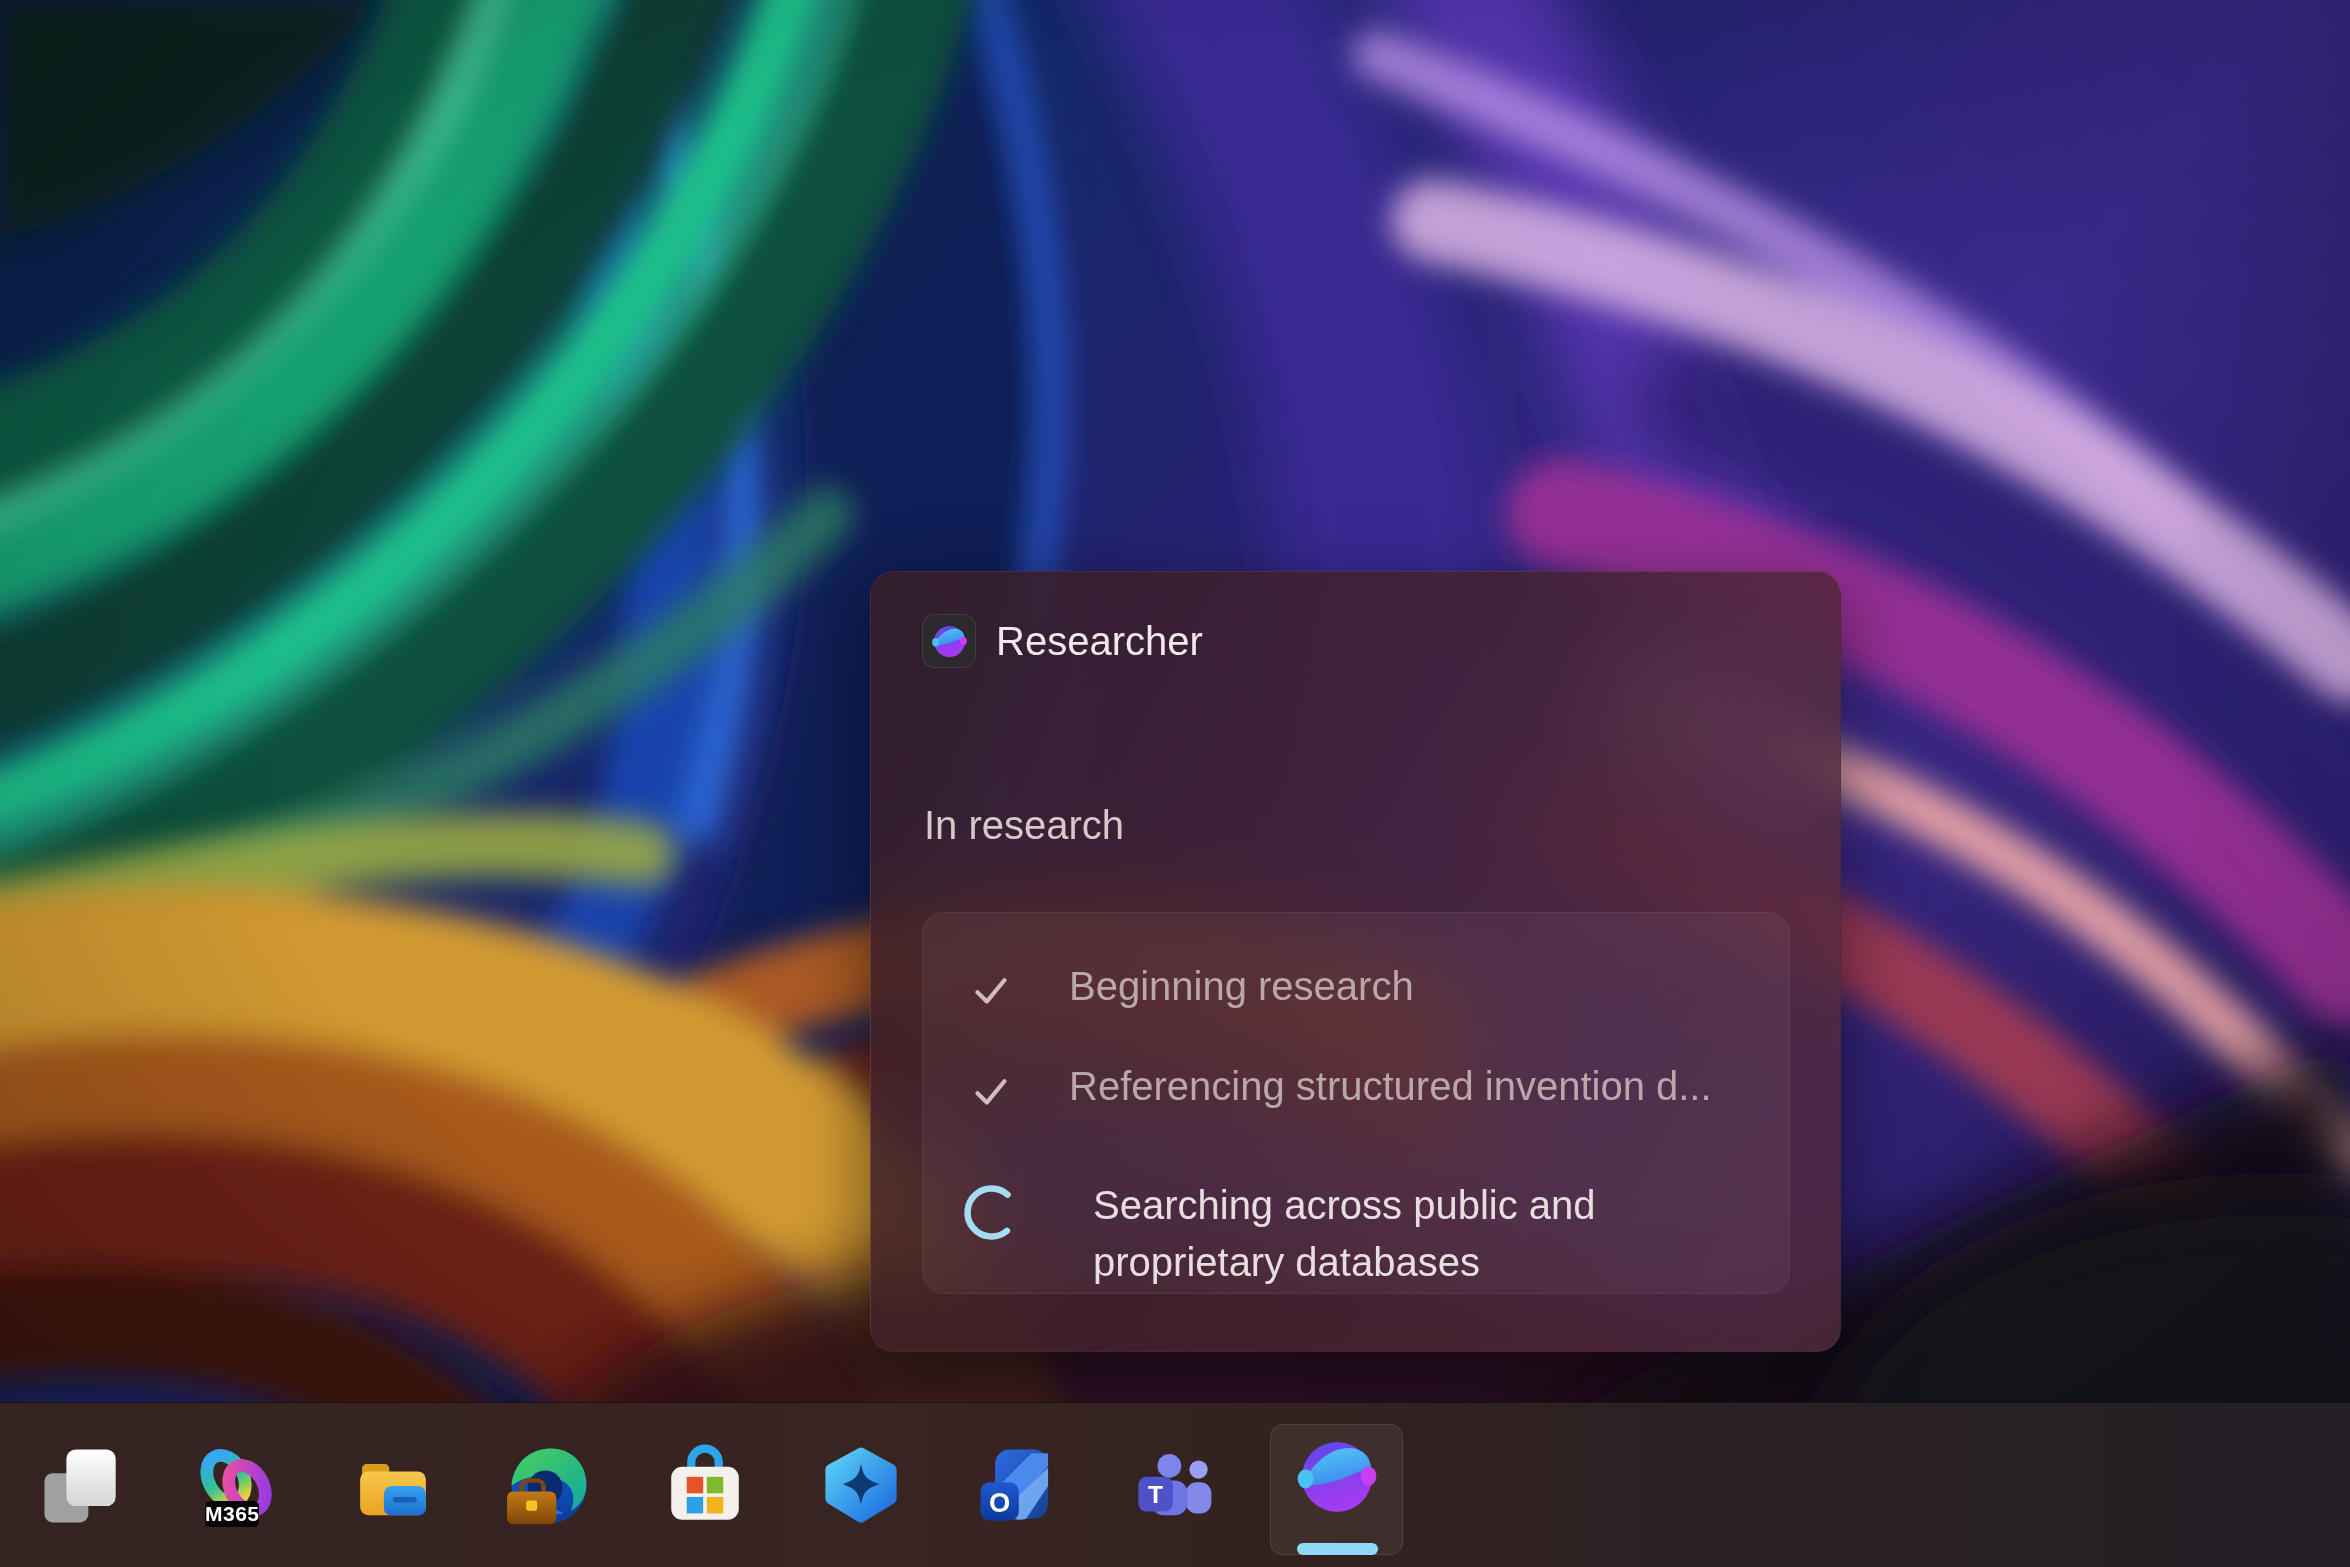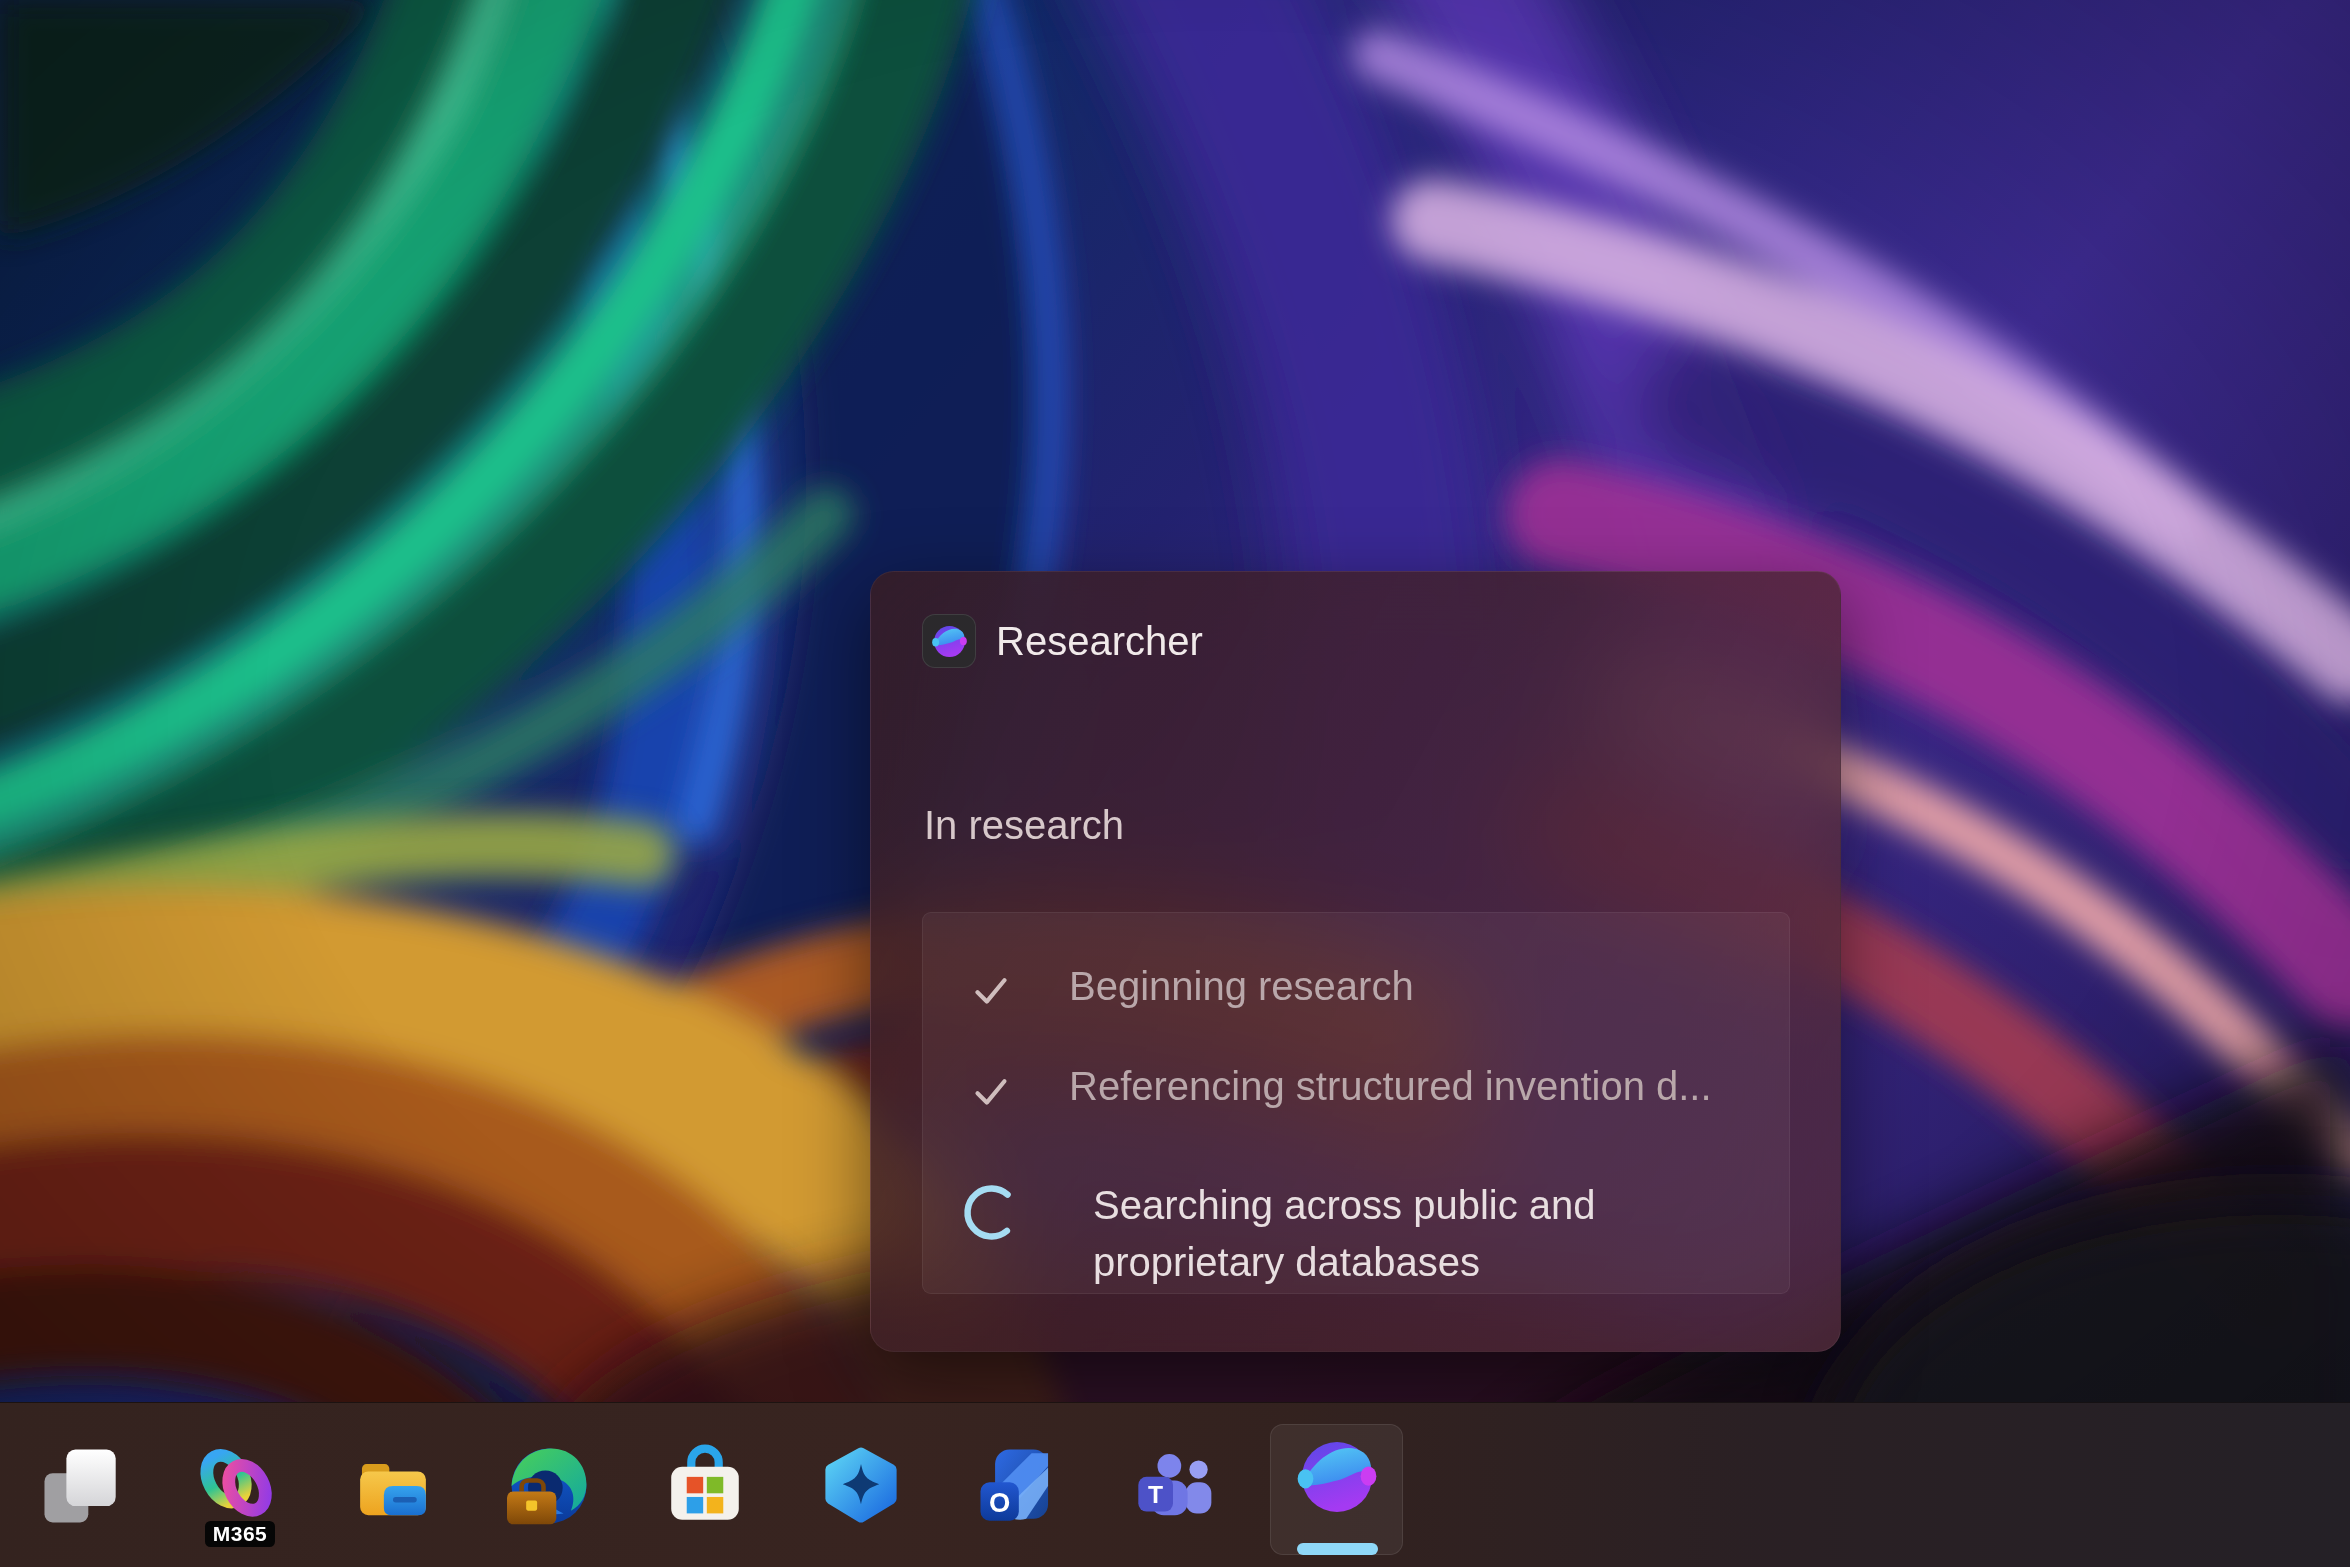--- a/index.html
+++ b/index.html
@@ -15,36 +15,36 @@
     background:linear-gradient(118deg, rgba(56,29,36,0.86) 0%, rgba(66,33,41,0.82) 45%, rgba(86,45,59,0.76) 100%);
     -webkit-backdrop-filter:blur(51px) saturate(1.15);backdrop-filter:blur(51px) saturate(1.15);
     box-shadow:0 24px 73px rgba(0,0,0,0.5);border:0.9px solid rgba(255,255,255,0.05);}
   .card-header{position:absolute;left:51px;top:42px;display:flex;align-items:center;gap:20px;}
   .card-app-icon{width:54px;height:54px;border-radius:13px;background:#2b292c;
     border:0.9px solid rgba(255,255,255,0.10);display:flex;align-items:center;justify-content:center;}
   .card-app-name{font-size:40px;color:#f1eaea;line-height:54px;}
   .card-title{position:absolute;left:51px;top:151px;font-size:50px;font-weight:700;color:#ffffff;
     letter-spacing:0.2px;white-space:nowrap;}
   .card-status{position:absolute;left:53px;top:231px;font-size:40px;color:#d7c8ca;}
-  .panel{position:absolute;left:51px;top:340px;width:868px;height:382px;border-radius:9px;
+  .panel{position:absolute;left:51px;top:340px;width:868px;height:382px;border-radius:22px;
     background:rgba(255,240,240,0.05);border:0.9px solid rgba(255,255,255,0.06);}
   .step{position:absolute;left:0;}
   .step-text{position:absolute;left:146px;font-size:40px;line-height:51px;color:#b9a7aa;white-space:nowrap;}
   .step-text.active{color:#e8dee0;line-height:57px;white-space:normal;width:680px;margin-left:24px;}
   .step-icon{position:absolute;}
   .spinner{animation:rot 1.4s linear infinite;transform-origin:50% 50%;}
   @keyframes rot{from{transform:rotate(0deg);}to{transform:rotate(360deg);}}
 
   
   .taskbar{position:absolute;left:0;top:1402px;width:2351px;height:165px;
     background:linear-gradient(90deg,#34231f 0%,#382420 38%,#33221f 55%,#2a2024 75%,#242026 100%);
     border-top:0.9px solid rgba(8,5,5,0.55);}
   .tb-icon{position:absolute;top:41px;width:84px;height:84px;}
-  .tb-badge{position:absolute;left:10px;top:57px;width:70px;height:26px;border-radius:5.5px;background:#060606;
-    color:#ffffff;font-size:21px;font-weight:700;text-align:center;line-height:26px;letter-spacing:0.5px;margin-top:20px;}
+  .tb-badge{position:absolute;left:10px;top:57px;width:54px;height:26px;border-radius:5.5px;background:#060606;
+    color:#ffffff;font-size:21px;font-weight:700;text-align:center;line-height:26px;letter-spacing:0.5px;}
   .active-btn{position:absolute;left:1270px;top:21px;width:133px;height:131px;border-radius:13px;
     background:rgba(255,255,255,0.06);border:0.9px solid rgba(255,255,255,0.09);}
   .active-btn .tb-icon{left:24px;top:10px;}
   .active-pill{position:absolute;left:26px;top:118px;width:81px;height:12px;border-radius:6.4px;}
   svg{display:block;}
 </style>
 </head>
 <body>
 
 <div class="screen">

